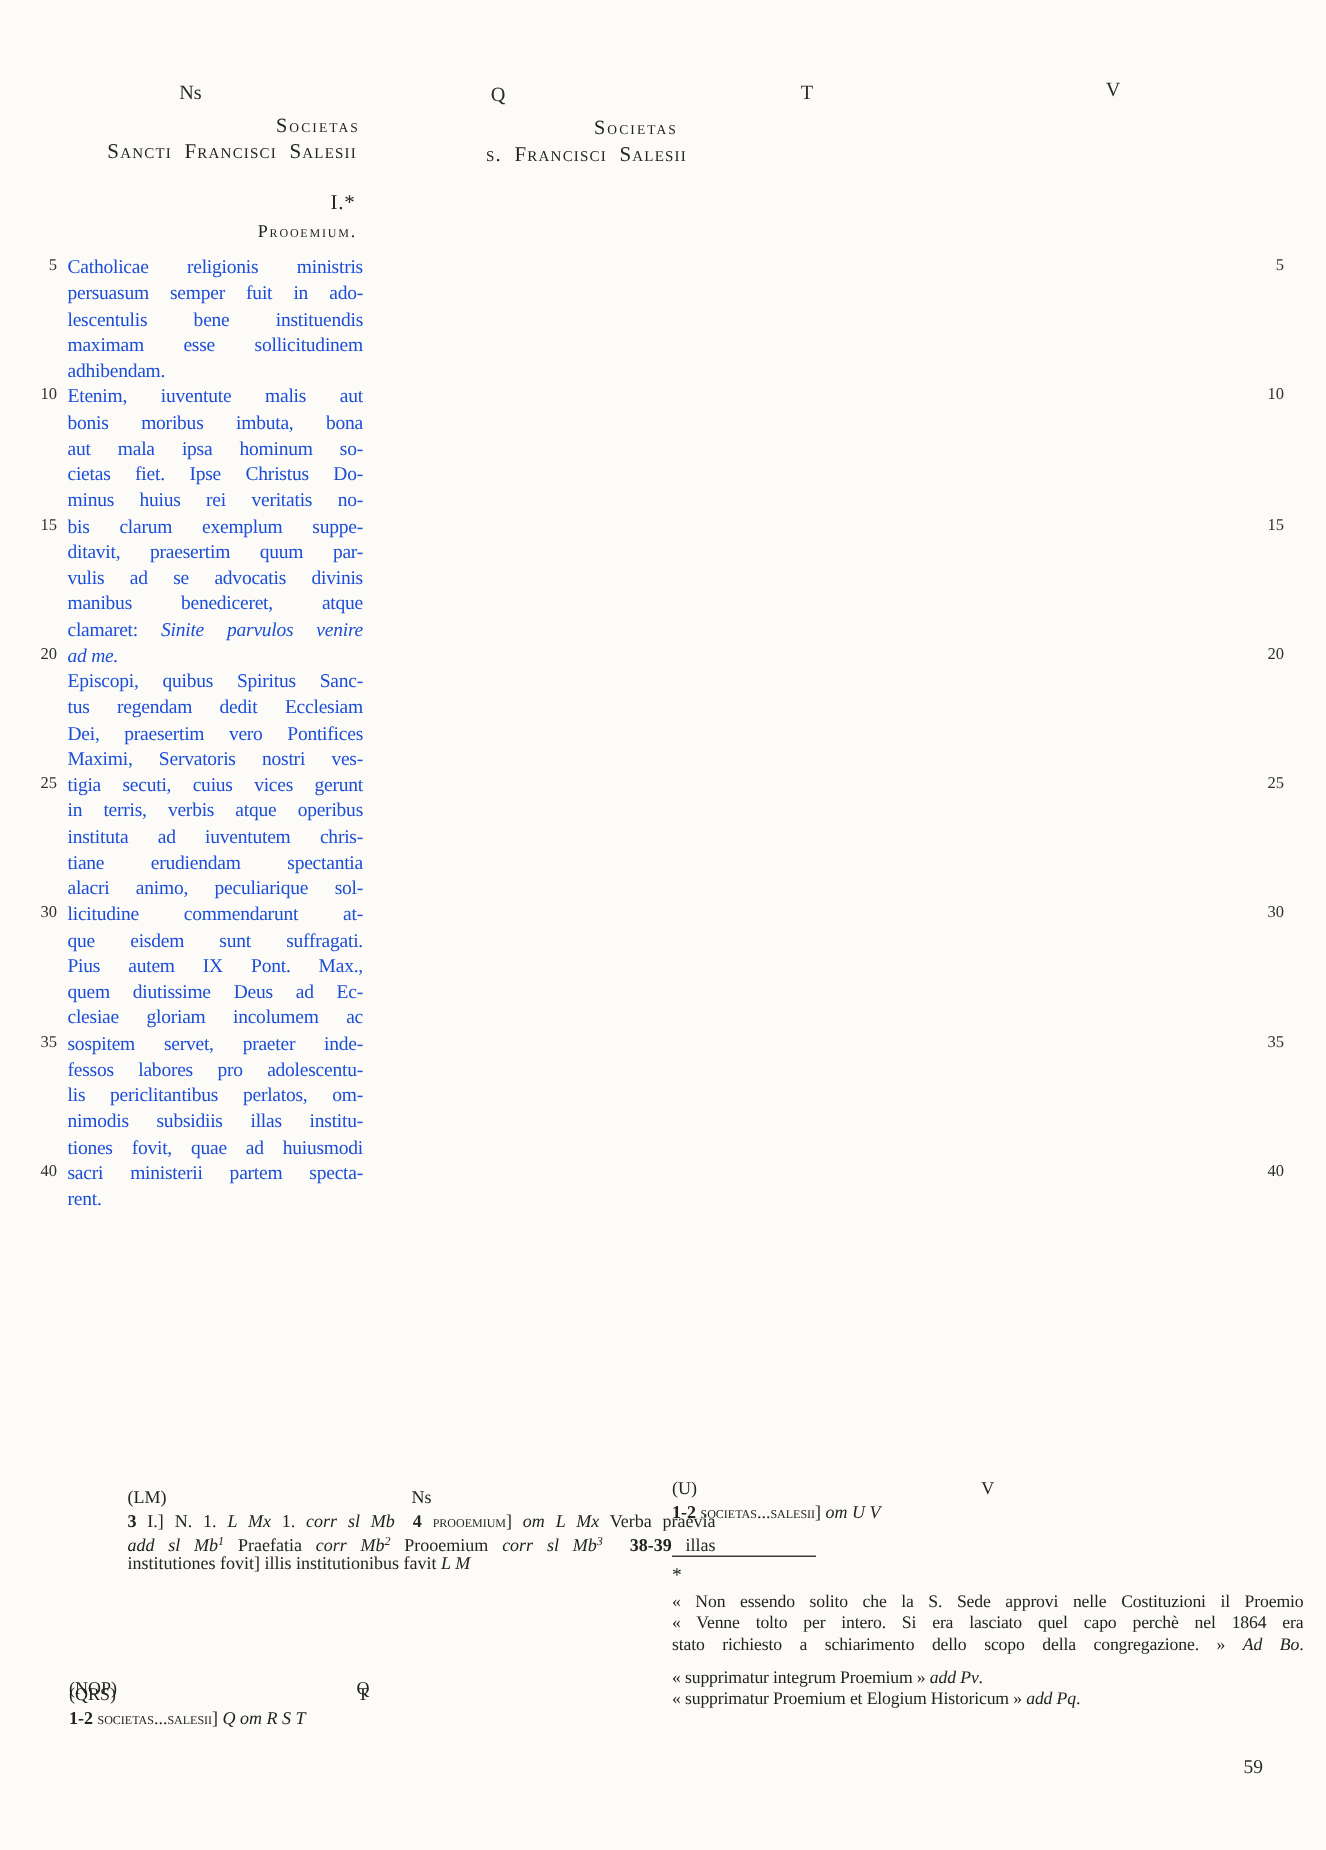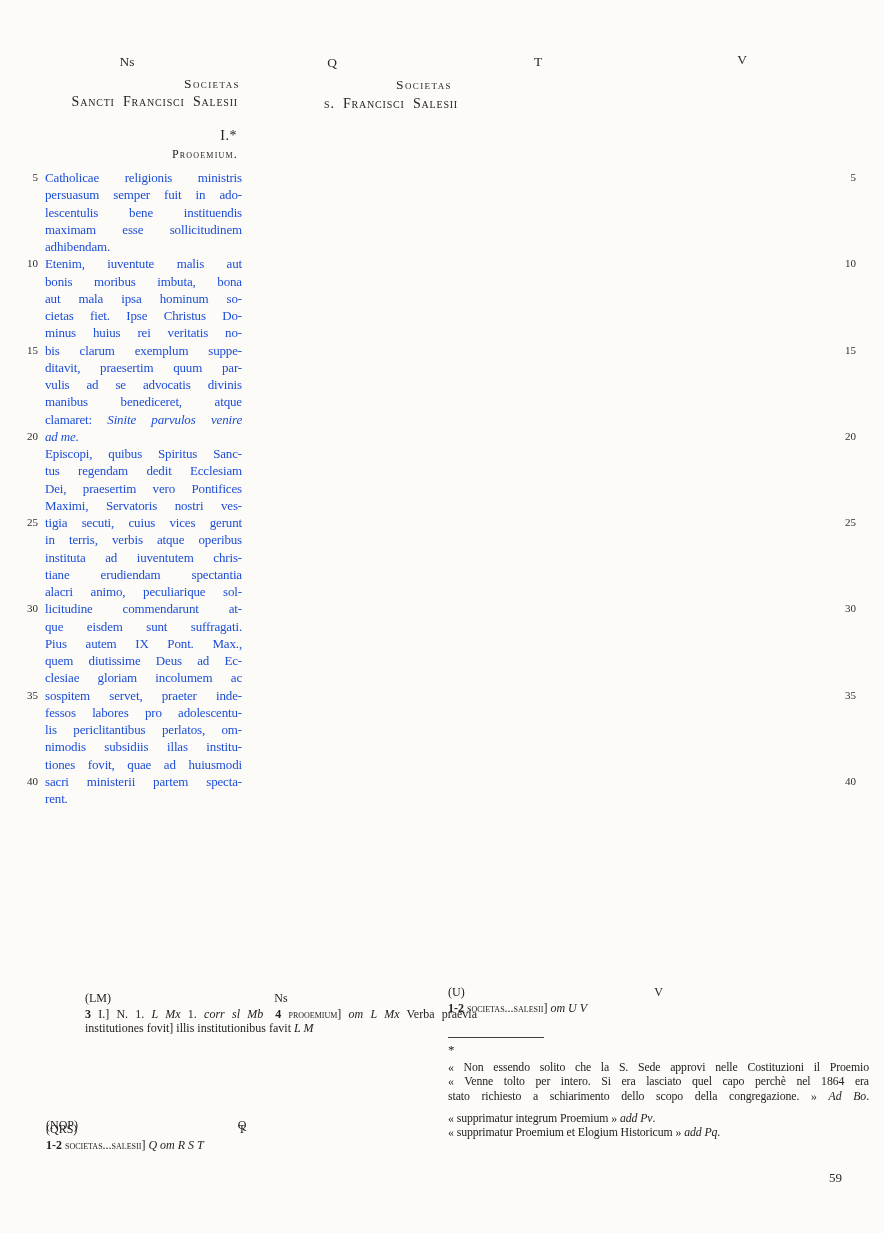--- a/index.html
+++ b/index.html
@@ -200,20 +200,21 @@
       <div class="nrow"></div>
     </div>
 
   <section class="app app-lm">
     <div class="app-head">
       <span class="app-group">(LM)</span>
       <span class="app-wit">Ns</span>
     </div>
     <div class="app-lines">
         <div class="rline just"><span class="b">3 </span><span>I.] N. 1. </span><span class="i">L Mx</span><span> 1. </span><span class="i">corr sl Mb</span><span> </span><span class="b">4 </span><span class="sc">prooemium</span><span>] </span><span class="i">om L Mx</span><span> Verba praevia</span></div>
+        <div class="rline just"><span class="i">add sl Mb</span><span class="i sup">1</span><span> Praefatia </span><span class="i">corr Mb</span><span class="i sup">2</span><span> Prooemium </span><span class="i">corr sl Mb</span><span class="i sup">3</span><span>  </span><span class="b">38-39</span><span> illas</span></div>
         <div class="rline"><span>institutiones fovit] illis institutionibus favit </span><span class="i">L M</span></div>
       </div>
   </section>
 
   <section class="app app-nop">
     <div class="app-head">
       <span class="app-group">(NOP)</span>
       <span class="app-wit">Q</span>
     </div>
   </section>

